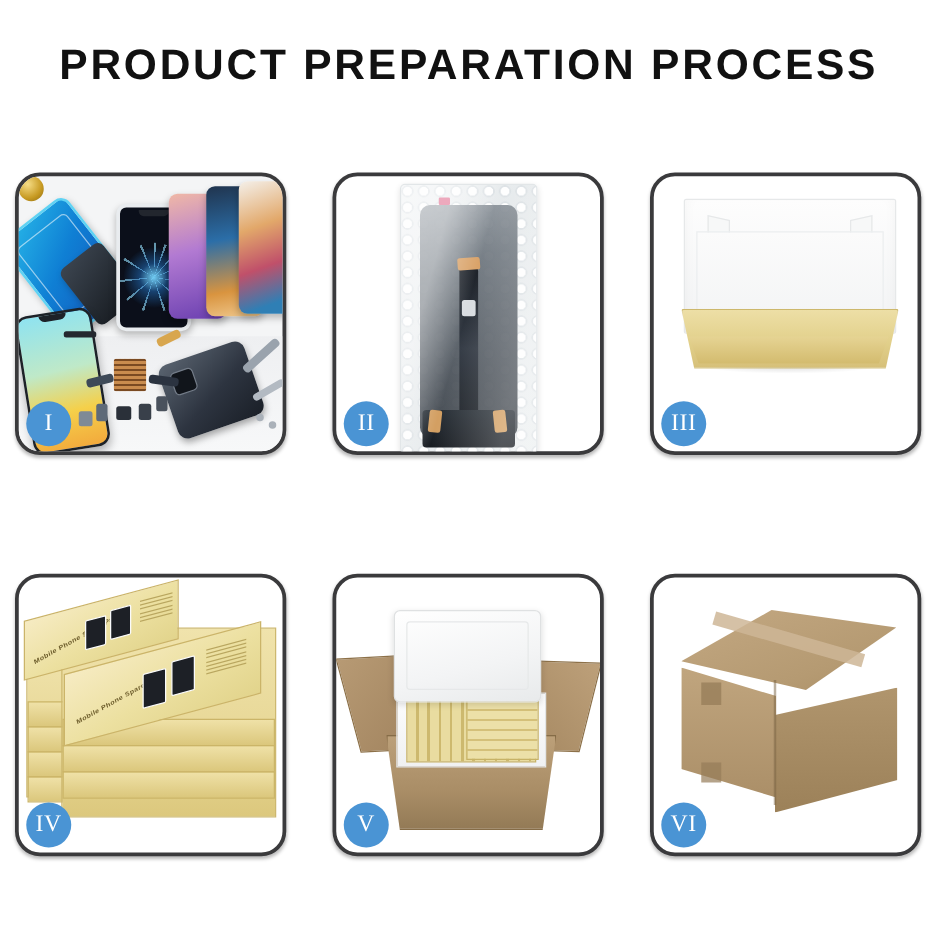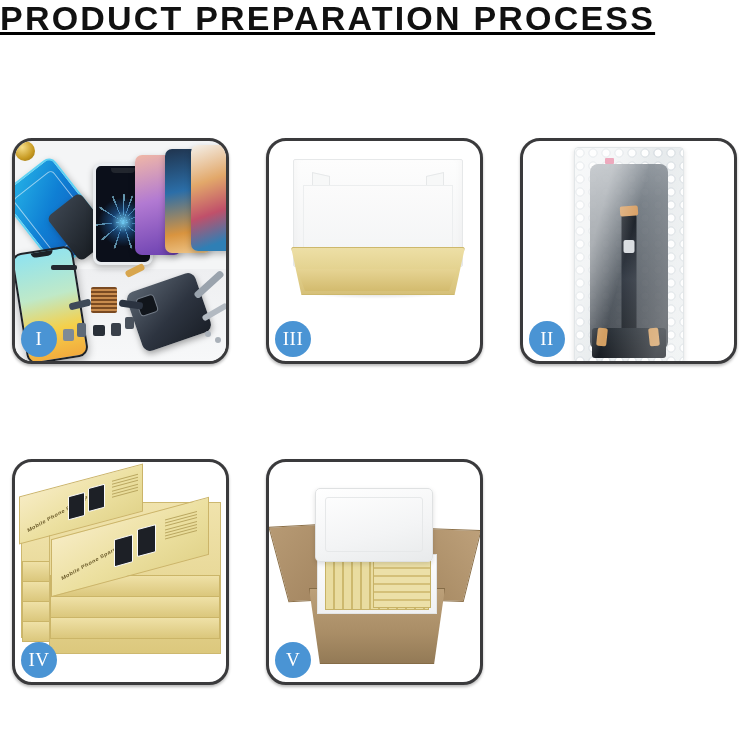--- a/index.html
+++ b/index.html
@@ -4,21 +4,21 @@
 <style>
   html,body{margin:0;padding:0;}
   body{
     width:750px;height:750px;background:#ffffff;
     font-family:"Liberation Sans", sans-serif;
     overflow:hidden;
   }
   .page{position:relative;width:750px;height:750px;}
 
   
-  .header{text-decoration:underline;}
+  .header{padding-top:34px;text-align:center;}
   .title{
     font-size:34px;font-weight:700;color:#111111;
     letter-spacing:2.2px;line-height:36px;white-space:nowrap;
   }
   .subtitle{
     margin-top:9px;font-size:15.5px;color:#1b1b1b;font-weight:400;
     letter-spacing:.25px;white-space:nowrap;
   }
 
   
@@ -395,52 +395,52 @@
         <div class="part sm4"></div>
         <div class="part sm5"></div>
         <div class="part tool"></div>
         <div class="part tool2"></div>
         <div class="part screws"></div>
         <div class="part screws2"></div>
       </div>
       <div class="badge">I</div>
     </div>
 
-    <div class="panel p3">
-      <div class="stage">
-        <div class="lid">
-          <div class="lidtab-l"></div>
-          <div class="lidtab-r"></div>
-        </div>
-        <div class="inner"></div>
-        <div class="bubbles"></div>
-        <div class="tray"></div>
-        <div class="trayface"></div>
-        <div class="shadow"></div>
-      </div>
-      <div class="badge">III</div>
-    </div>
-
     <div class="panel p2">
       <div class="stage">
         <div class="bag">
           <div class="lcd"></div>
           <div class="flexmain"></div>
           <div class="conn"></div>
           <div class="tape"></div>
           <div class="pink"></div>
           <div class="bottomflex"></div>
           <div class="tab-l"></div>
           <div class="tab-r"></div>
           <div class="gloss"></div>
         </div>
       </div>
       <div class="badge">II</div>
     </div>
 
+    <div class="panel p3">
+      <div class="stage">
+        <div class="lid">
+          <div class="lidtab-l"></div>
+          <div class="lidtab-r"></div>
+        </div>
+        <div class="inner"></div>
+        <div class="bubbles"></div>
+        <div class="tray"></div>
+        <div class="trayface"></div>
+        <div class="shadow"></div>
+      </div>
+      <div class="badge">III</div>
+    </div>
+
     <div class="panel p4">
       <div class="stage">
 
         <div class="bx stackA">
           <div class="lyr" style="top:40px"></div>
           <div class="lyr" style="top:60px"></div>
           <div class="lyr" style="top:80px"></div>
           <div class="lyr" style="top:100px"></div>
         </div>
 
@@ -488,15 +488,27 @@
         <div class="flap-r"></div>
         <div class="carton"></div>
         <div class="foam"></div>
         <div class="boxes"></div>
         <div class="boxes2"></div>
         <div class="foamlid"></div>
       </div>
       <div class="badge">V</div>
     </div>
 
+    <div class="panel p6">
+      <div class="stage">
+        <div class="top"></div>
+        <div class="tape"></div>
+        <div class="front"></div>
+        <div class="side"></div>
+        <div class="seam"></div>
+        <div class="tab1"></div>
+        <div class="tab2"></div>
+      </div>
+      <div class="badge">VI</div>
+    </div>
 
   </div>
 </div>
 
 </body></html>

